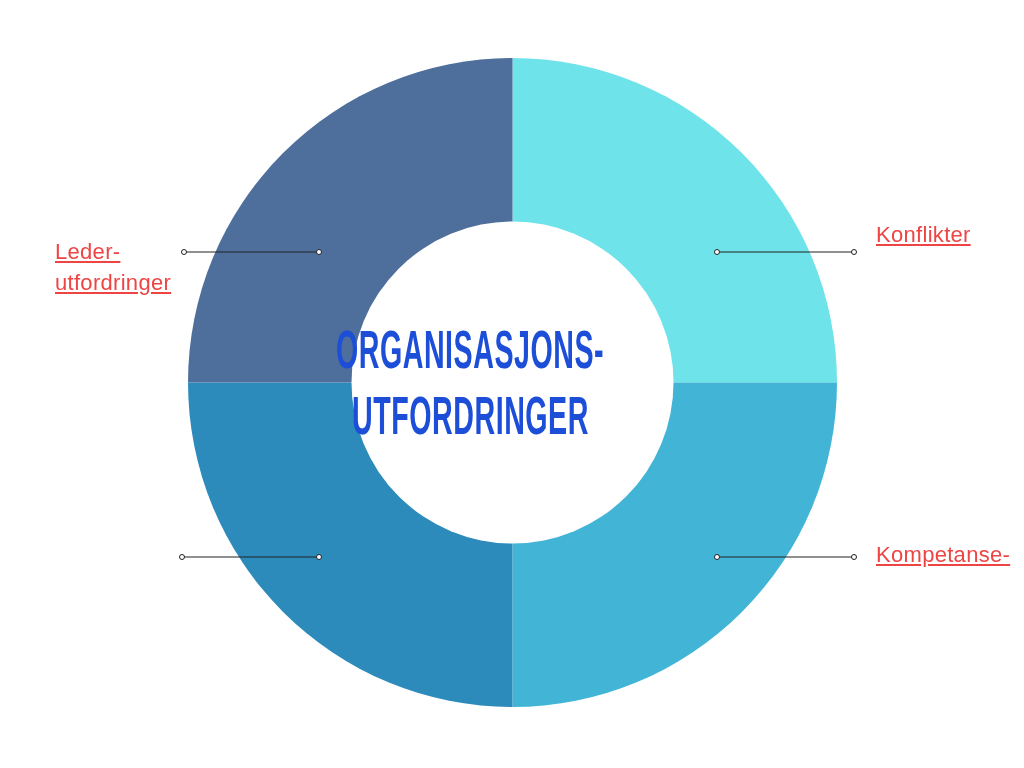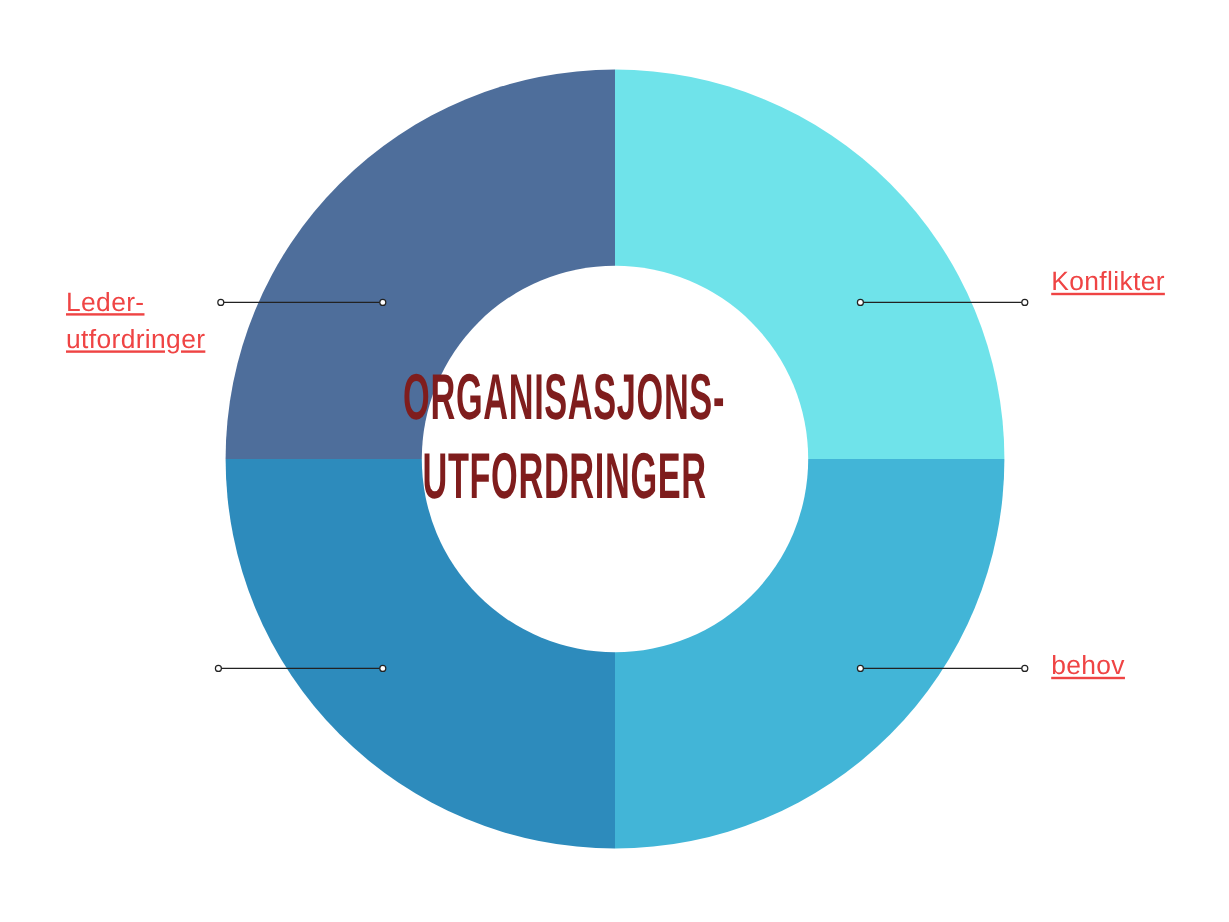--- a/index.html
+++ b/index.html
@@ -13,22 +13,22 @@
   .connector circle { stroke: #222222; stroke-width: 1; fill: #ffffff; }
   .label {
     position: absolute; font-size: 22px; line-height: 31px;
     color: #ef4444; letter-spacing: 0.3px; white-space: nowrap; text-decoration: underline;
   }
   .label-leder      { left: 55px;  top: 236px; }
   .label-konflikter { left: 876px; top: 219px; }
   .label-sykefravaer{ left: 53px;  top: 539px; }
   .label-kompetanse { left: 876px; top: 539px; }
   .title {
-    position: absolute; left: 0; top: 298px; width: 940px;
-    text-align: center; color: #7f1d1d;
+    position: absolute; left: 0; top: 316px; width: 940px;
+    text-align: center; color: #1d4ed8;
   }
   .title-line { height: 66px; line-height: 66px; }
   .title-line > span {
     display: inline-block; transform: scaleX(0.53); transform-origin: 50% 50%;
     font-size: 54px; font-weight: 700; white-space: nowrap; letter-spacing: 1px;
   }
 </style>
 </head>
 <body>
 
@@ -69,21 +69,21 @@
     <div>Leder-</div>
     <div>utfordringer</div>
   </div>
 
   <div class="label label-konflikter">
     <div>Konflikter</div>
   </div>
 
 
   <div class="label label-kompetanse">
-    <div>behov</div>
+    <div>Kompetanse-</div>
   </div>
 
   <div class="title">
     <div class="title-line">
       <span>ORGANISASJONS-</span>
     </div>
     <div class="title-line">
       <span>UTFORDRINGER</span>
     </div>
   </div>

